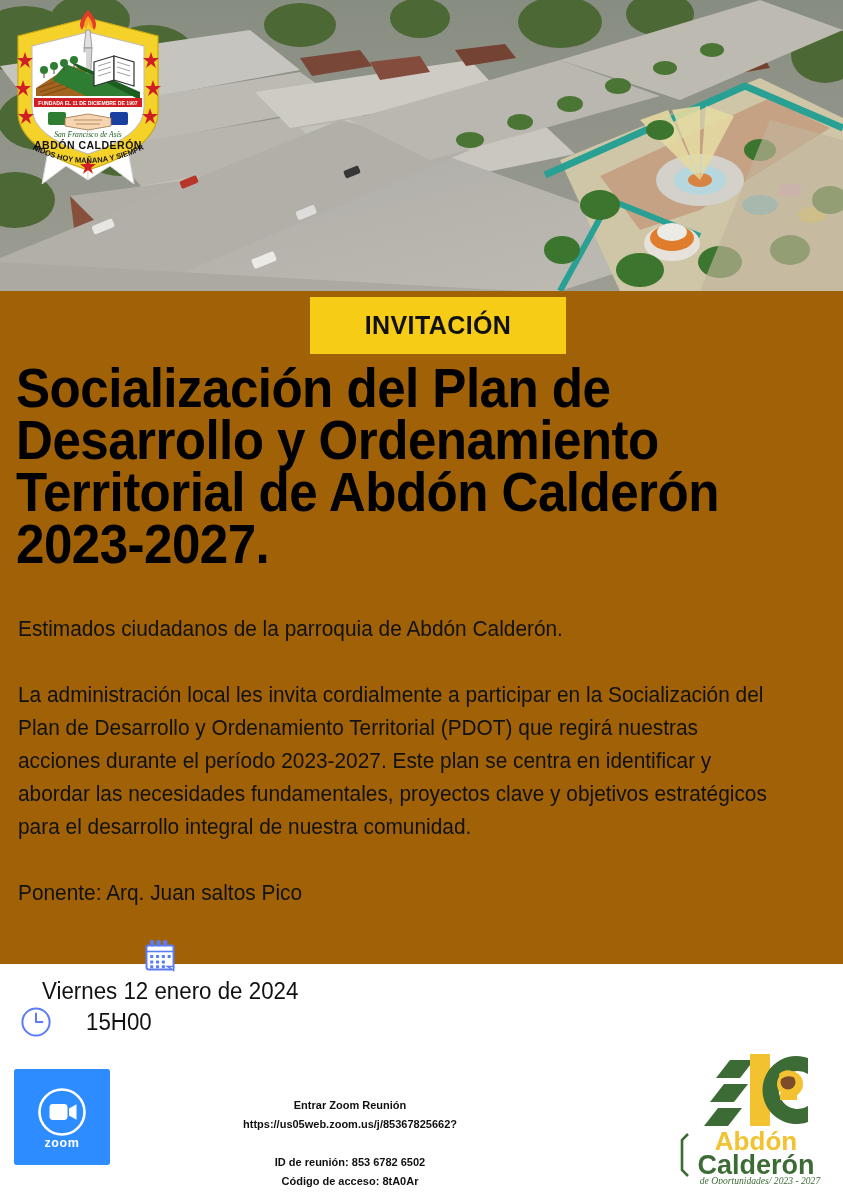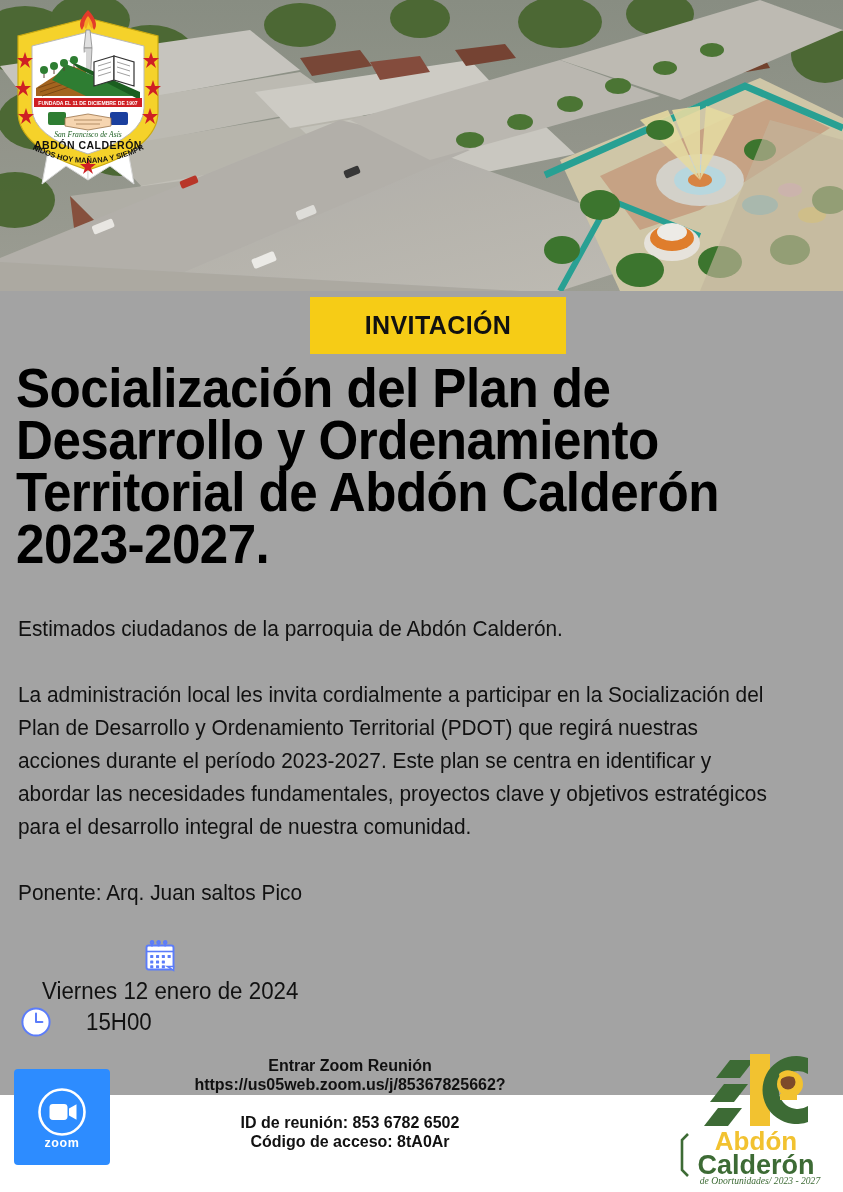--- a/index.html
+++ b/index.html
@@ -2,21 +2,21 @@
 <html><head>
 <meta charset="utf-8">
 <style>
   * { box-sizing: border-box; margin: 0; padding: 0; }
   html, body {
     width: 843px; height: 1192px;
     background: #ffffff;
     font-family: "Liberation Sans", sans-serif;
     overflow: hidden;
   }
-  .poster { position: relative; width: 843px; height: 1095px; background: #a3a3a3; }
+  .poster { position: relative; width: 843px; height: 964px; background: #a16207; }
 
   
   .hero { position: absolute; top: 0; left: 0; width: 843px; height: 291px; overflow: hidden; background: #9a9a92; }
   .hero svg { display: block; width: 843px; height: 291px; }
 
   
   .crest { position: absolute; left: 8px; top: 8px; width: 160px; height: 178px; }
   .crest svg { display: block; width: 160px; height: 178px; }
 
   
@@ -55,28 +55,28 @@
   .inforow .ico { width: 44px; height: 44px; display: flex; align-items: center; justify-content: center; }
   .inforow .txt {
     font-size: 23px; color: #111; margin-left: 28px;
     font-family: "Liberation Sans Narrow", "Liberation Sans", sans-serif;
     transform: scaleX(0.97); transform-origin: left center;
   }
   #row-date { left: 14px; top: 934px; flex-direction: column; }
   #row-time { left: 14px; top: 1000px; }
 
   
-  .zoomlogo { position: absolute; left: 14px; top: 1069px; width: 96px; height: 96px; background: #2d8cff; border-radius: 14px; }
+  .zoomlogo { position: absolute; left: 14px; top: 1069px; width: 96px; height: 96px; background: #2d8cff; border-radius: 3px; }
   .zoomlogo svg { display: block; width: 96px; height: 96px; }
 
   .zoominfo {
-    position: absolute; left: 150px; top: 1056px; width: 400px;
+    position: absolute; left: 150px; top: 1096px; width: 400px;
     text-align: center; color: #111;
     font-family: "Liberation Sans", sans-serif;
-    font-size: 16px; font-weight: bold; line-height: 19px;
+    font-size: 11px; font-weight: bold; line-height: 19px;
   }
   .zoominfo .blk2 { margin-top: 19px; }
   .zoominfo .ln { display: block; }
 
   
   .brand { position: absolute; left: 668px; top: 1044px; width: 166px; height: 140px; }
   .brand svg { display: block; width: 166px; height: 140px; }
 </style>
 </head>
 <body>

